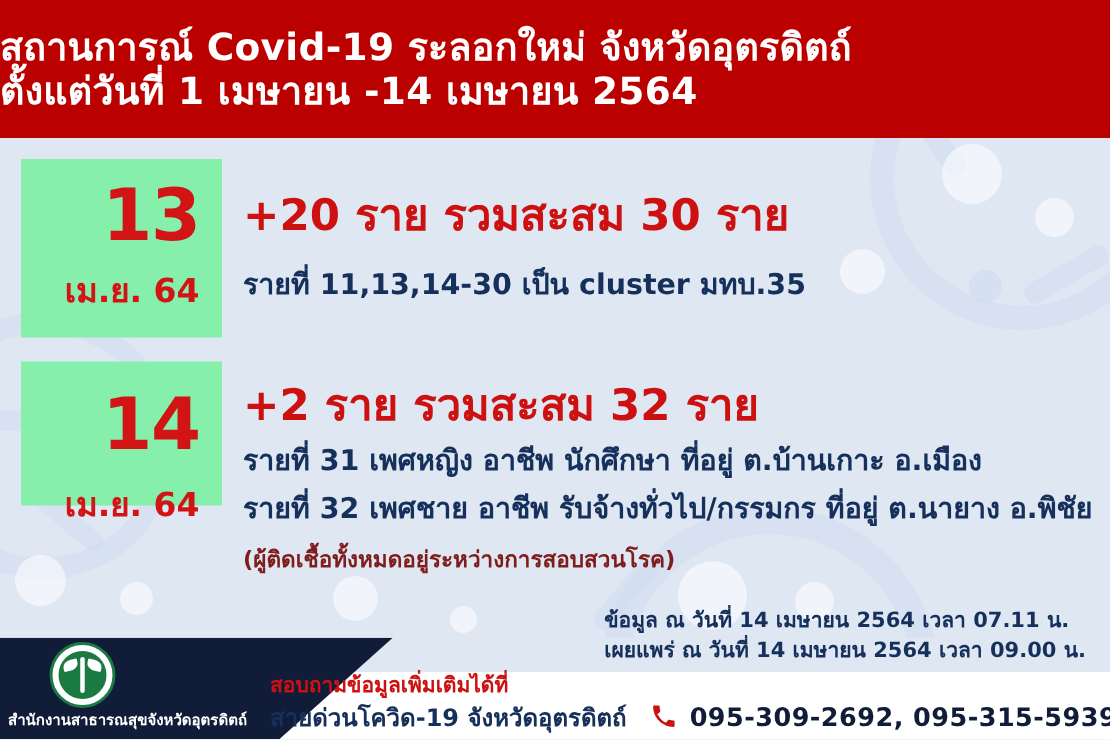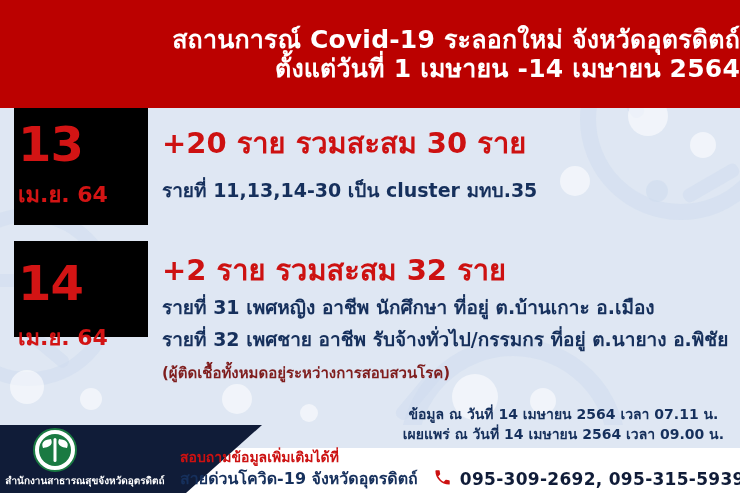--- a/index.html
+++ b/index.html
@@ -50,26 +50,26 @@
     border-radius: 50%;
     background: #cfdcee;
     opacity: .6;
   }
 
   
   .header {
     position: absolute;
     left: 0; top: 0;
     width: 740px;
-    height: 108px;
+    height: 92px;
     background: #bb0100;
     z-index: 3;
     display: flex;
     flex-direction: column;
-    align-items: flex-end;
+    align-items: flex-start;
     justify-content: center;
   }
   .header-line {
     color: #ffffff;
     font-weight: bold;
     font-size: 25px;
     line-height: 1.16;
     letter-spacing: .2px;
     white-space: nowrap;
     text-align: center;
@@ -80,25 +80,25 @@
     position: absolute;
     z-index: 2;
     display: flex;
     align-items: flex-start;
   }
   #day-block-1 { left: 14px; top: 106px; }
   #day-block-2 { left: 14px; top: 241px; }
 
   .date-card {
     width: 134px;
-    background: #000000;
-    text-align: left;
+    background: #86efac;
+    text-align: right;
     flex: 0 0 auto;
     box-sizing: border-box;
-    padding: 12px 4px 10px;
+    padding: 12px 15px 10px;
   }
   #day-block-1 .date-card { height: 119px; }
   #day-block-2 .date-card { height: 96px; }
 
   .date-day {
     color: #d31414;
     font-weight: bold;
     font-size: 48px;
     line-height: 1.1;
     letter-spacing: -1px;
@@ -144,21 +144,21 @@
     white-space: nowrap;
     margin-top: 12px;
   }
 
   
   .timestamps {
     position: absolute;
     right: 16px;
     top: 404px;
     z-index: 2;
-    text-align: center;
+    text-align: left;
   }
   .timestamp-line {
     color: #16305c;
     font-weight: bold;
     font-size: 14px;
     line-height: 1.45;
     white-space: nowrap;
   }
 
   

